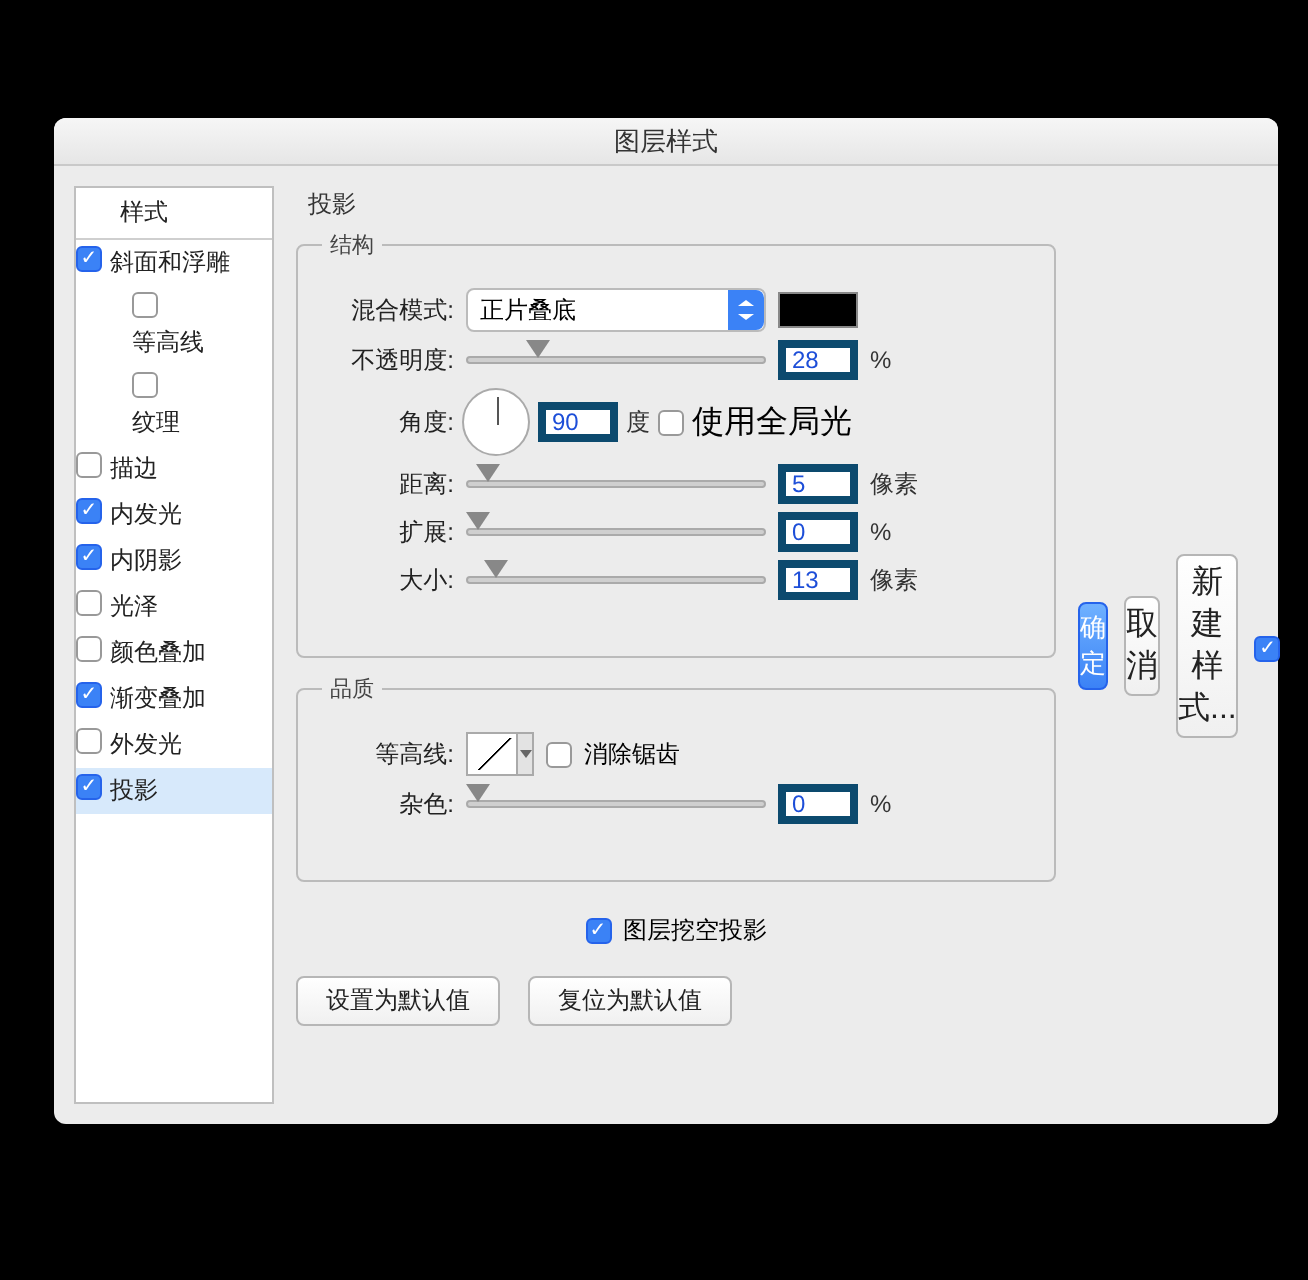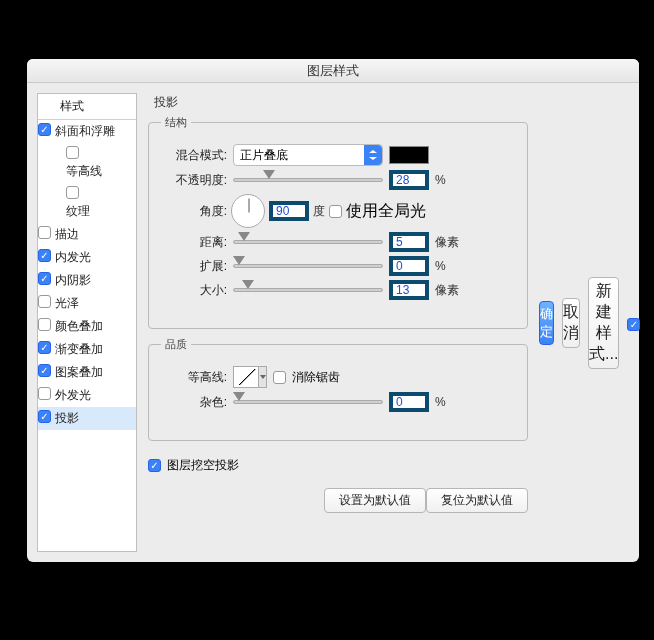--- a/index.html
+++ b/index.html
@@ -81,22 +81,22 @@
   }
   .contour-swatch .dd {
     position:absolute; right:0; top:0; width:8px; height:100%;
     background:#e3e3e3; border-left:1px solid #aaa; display:flex;align-items:center;justify-content:center;
   }
   .contour-swatch .dd::after { content:"";border-left:3px solid transparent;border-right:3px solid transparent;border-top:4px solid #666;}
   .btn {
     padding:3px 14px; font-size:12px; background:linear-gradient(#ffffff,#f0f0f0);
     border:1px solid #b6b6b6; border-radius:4px; color:#222;
   }
-  .btn-row { display:flex; justify-content:flex-end; margin-top:6px;}
-  .ck-row { display:flex; align-items:center; gap:6px; justify-content:flex-start; margin-top:8px; font-size:12px;}
+  .btn-row { display:flex; gap:14px; justify-content:flex-start; margin-top:6px;}
+  .ck-row { display:flex; align-items:center; gap:6px; justify-content:center; margin-top:8px; font-size:12px;}
   .right { width:90px; display:flex; flex-direction:row; align-items:center; gap:8px; }
   .right .btn-primary {
     width:100%; padding:3px 0; font-size:13px; color:#fff;
     background:linear-gradient(#6fb1ff,#3b82f6); border:1px solid #2563eb; border-radius:4px;
   }
   .right .btn-sec {
     width:100%; padding:3px 0; font-size:16px; color:#222;
     background:linear-gradient(#ffffff,#f0f0f0); border:1px solid #b6b6b6; border-radius:4px;
   }
   .preview-ck { display:flex; align-items:center; gap:5px; font-size:12px; margin-top:4px;}
@@ -148,24 +148,20 @@
             <span class="cb"></span>
             <span>光泽</span>
           </div>
           <div class="style-item">
             <span class="cb"></span>
             <span>颜色叠加</span>
           </div>
           <div class="style-item">
             <span class="cb checked"></span>
             <span>渐变叠加</span>
-          </div>
-          <div class="style-item">
-            <span class="cb checked"></span>
-            <span>图案叠加</span>
           </div>
           <div class="style-item">
             <span class="cb"></span>
             <span>外发光</span>
           </div>
           <div class="style-item selected">
             <span class="cb checked"></span>
             <span>投影</span>
           </div>
         </div>

